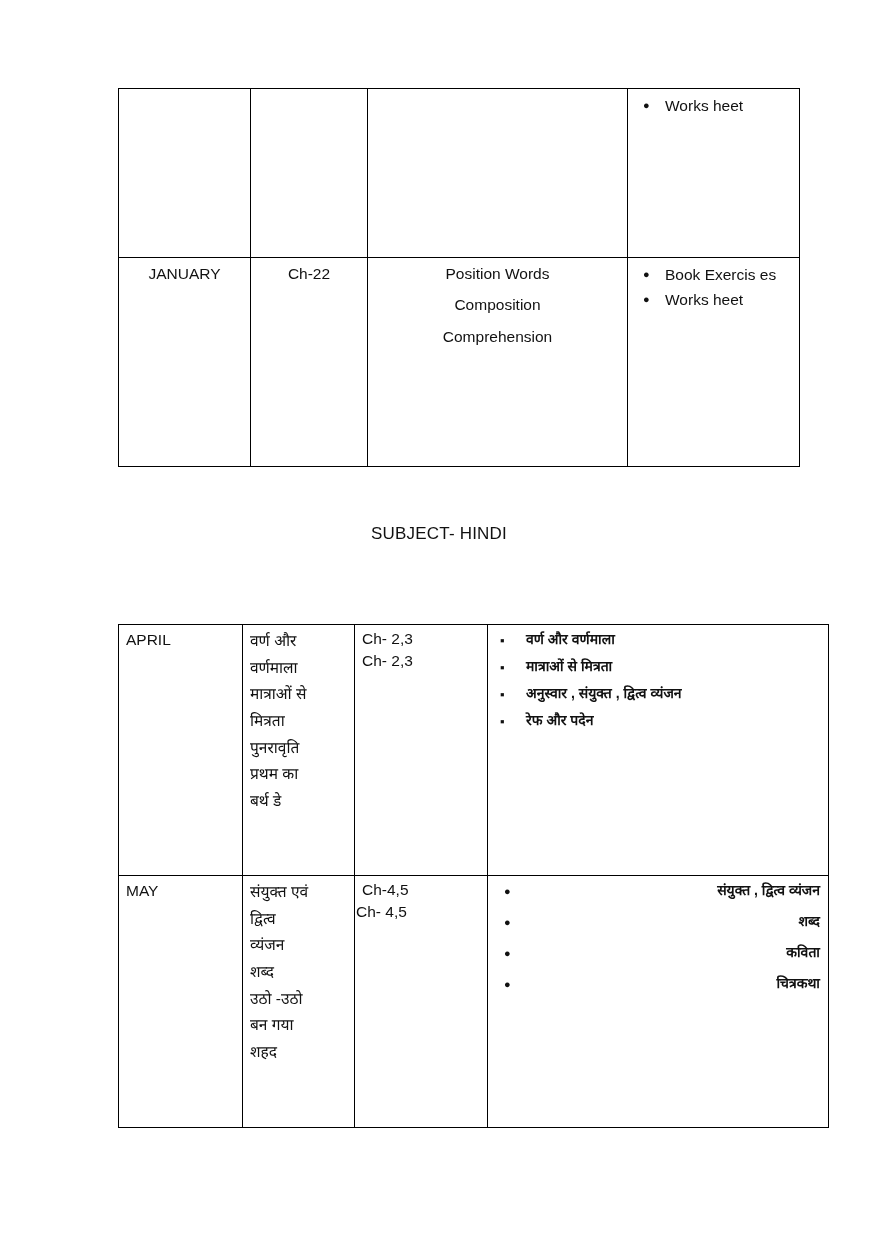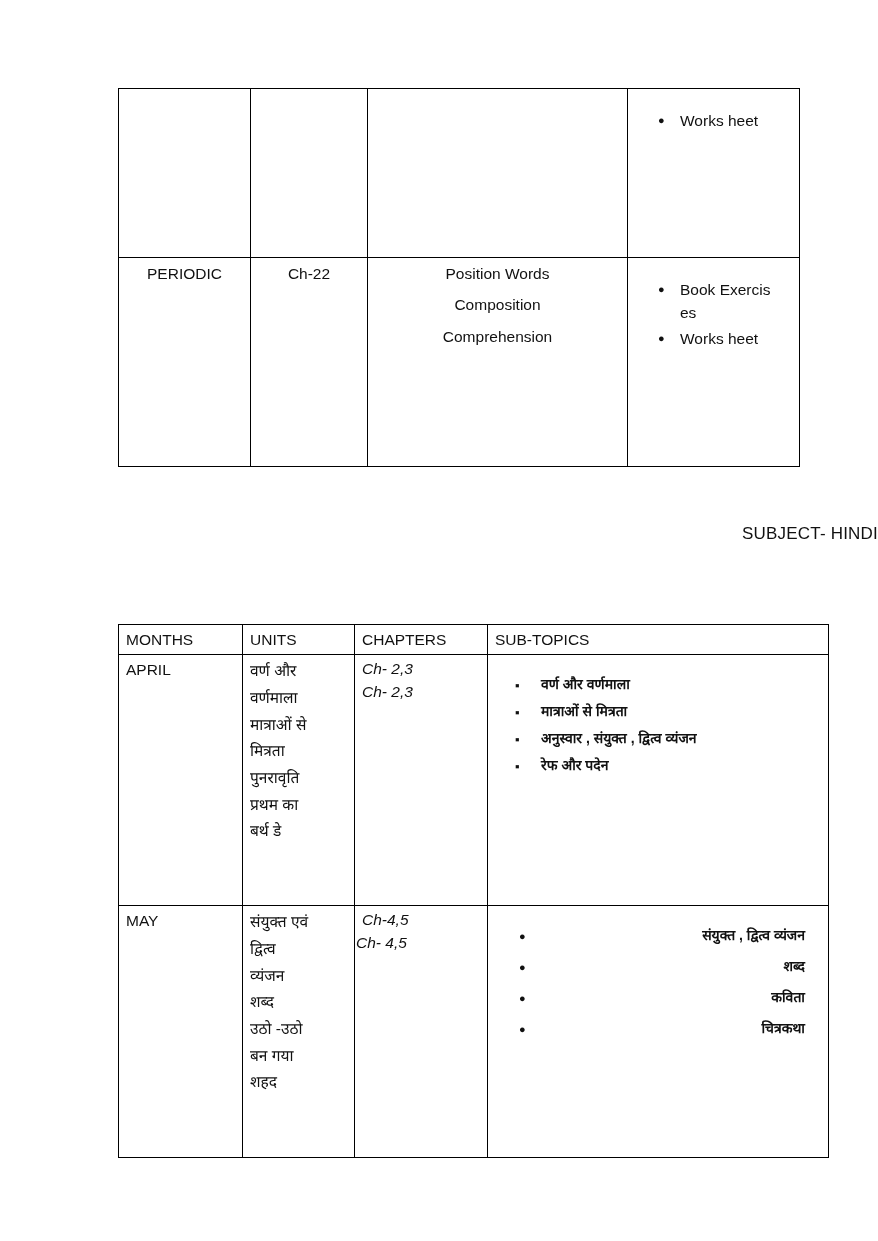--- a/index.html
+++ b/index.html
@@ -52,21 +52,21 @@
   .t1-c3 { width: 260px; }
   .t1-c4 { width: 172px; }
 
   .center { text-align: center; }
   .cell-lines { }
   .cell-lines .line { display: block; }
   .cell-lines .line.spaced { margin-top: 8px; }
 
   
   ul.bullets {
-    margin: 16px;
+    margin: 1px;
     padding: 0 0 0 30px;
     list-style: none;
   }
   ul.bullets > li {
     position: relative;
     margin: 0 0 2px 0;
     line-height: 1.5;
   }
   ul.bullets.round > li::before {
     content: "\25CF";
@@ -87,21 +87,21 @@
 
   .pad-top-40 { padding-top: 40px; }
   .pad-top-12 { padding-top: 12px; }
 
   
   .heading-block {
     position: absolute;
     left: 0;
     top: 518px;
     width: 878px;
-    text-align: right;
+    text-align: center;
   }
   .heading-block .hline {
     display: block;
     font-size: 17px;
     letter-spacing: 0.2px;
     line-height: 1.9;
     color: #111111;
   }
 
   
@@ -132,21 +132,20 @@
     line-height: 1.72;
     font-weight: bold;
   }
   .units-stack .line {
     display: block;
     line-height: 1.72;
   }
   .ch-stack .line {
     display: block;
     line-height: 1.45;
-    font-style: italic;
   }
   .ch-indent { padding-left: 8px; }
 
   .row-april td { height: 244px; }
   .row-may td   { height: 245px; }
 
   .subtopics-cell { padding-top: 16px; }
   .subtopics-cell ul.bullets > li { margin-bottom: 6px; }
   .subtopics-cell ul.bullets.round > li { margin-bottom: 10px; text-align: right; }
 </style>
@@ -169,21 +168,21 @@
         <td class="center"></td>
         <td class="center"></td>
         <td>
           <ul class="bullets round">
             <li>Works heet</li>
           </ul>
         </td>
       </tr>
 
       <tr class="row-january">
-        <td class="center" style="height:200px;">PERIODIC</td>
+        <td class="center" style="height:200px;">JANUARY</td>
         <td class="center">Ch-22</td>
         <td class="center cell-lines">
           <span class="line">Position Words</span>
           <span class="line spaced">Composition</span>
           <span class="line spaced">Comprehension</span>
         </td>
         <td class="pad-top-40">
           <ul class="bullets round">
             <li>Book Exercis es</li>
             <li>Works heet</li>
@@ -200,26 +199,20 @@
 
   <table class="doc-table" id="table-hindi">
     <colgroup>
       <col class="t2-c1">
         <col class="t2-c2">
         <col class="t2-c3">
         <col class="t2-c4">
     </colgroup>
     <tbody>
 
-      <tr class="hdr-row">
-        <td>MONTHS</td>
-        <td>UNITS</td>
-        <td>CHAPTERS</td>
-        <td>SUB-TOPICS</td>
-      </tr>
 
       <tr class="row-april">
         <td>APRIL</td>
         <td class="hindi units-stack">
           <span class="line">वर्ण और</span>
           <span class="line">वर्णमाला</span>
           <span class="line">मात्राओं से</span>
           <span class="line">मित्रता</span>
           <span class="line">पुनरावृति</span>
           <span class="line">प्रथम का</span>

